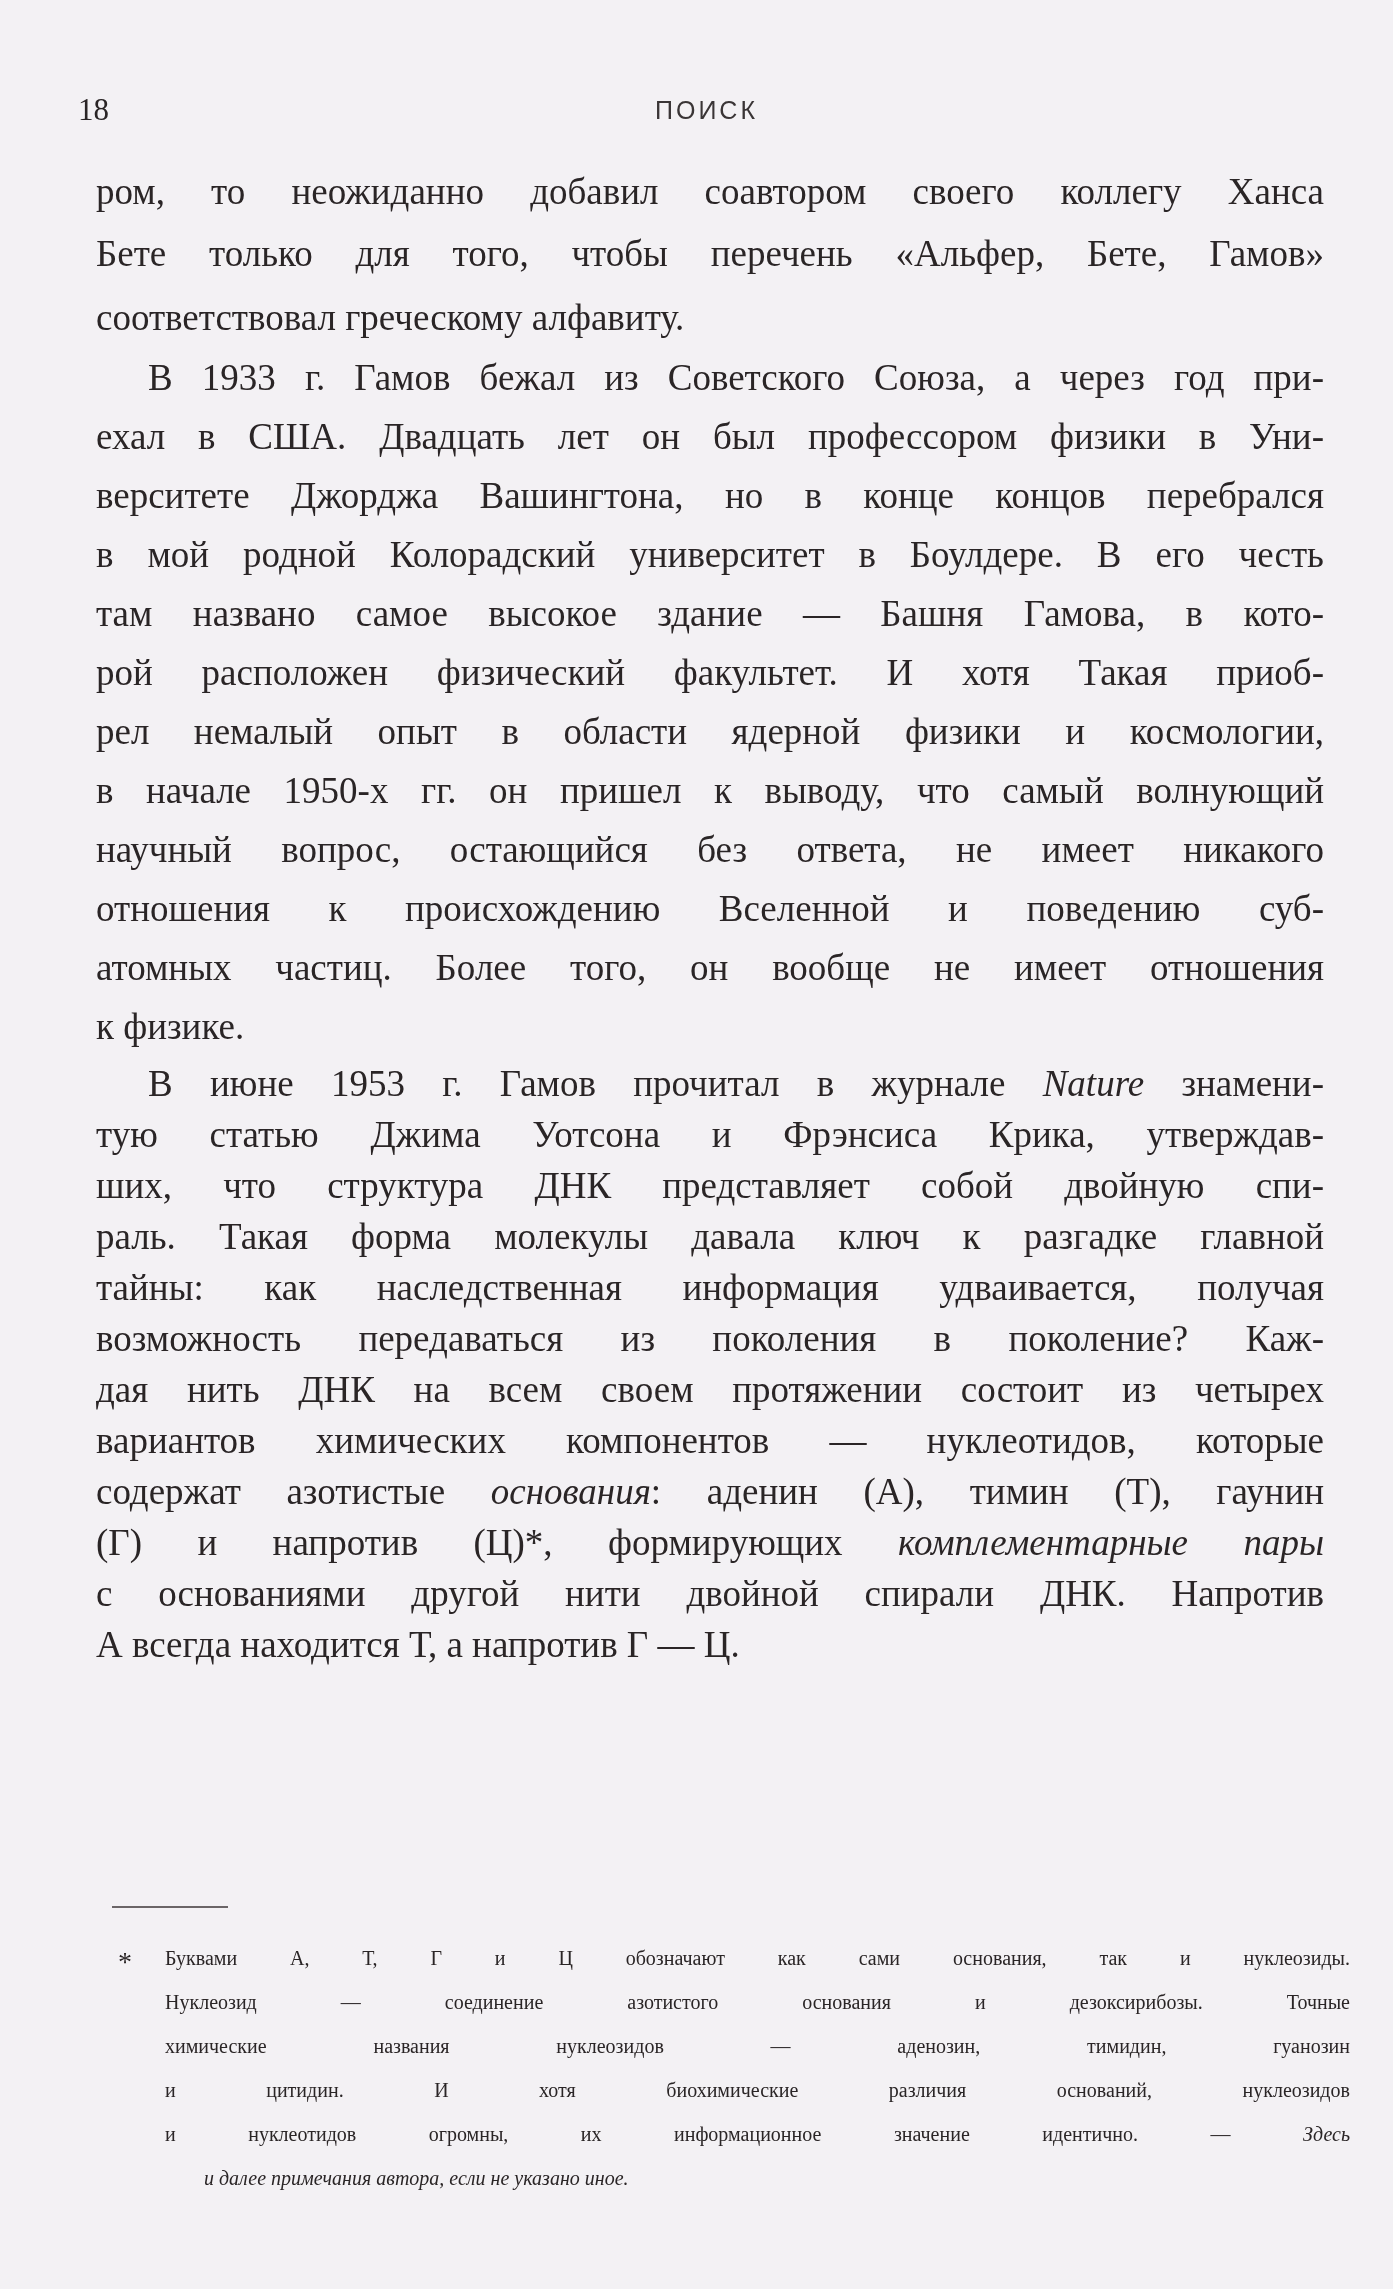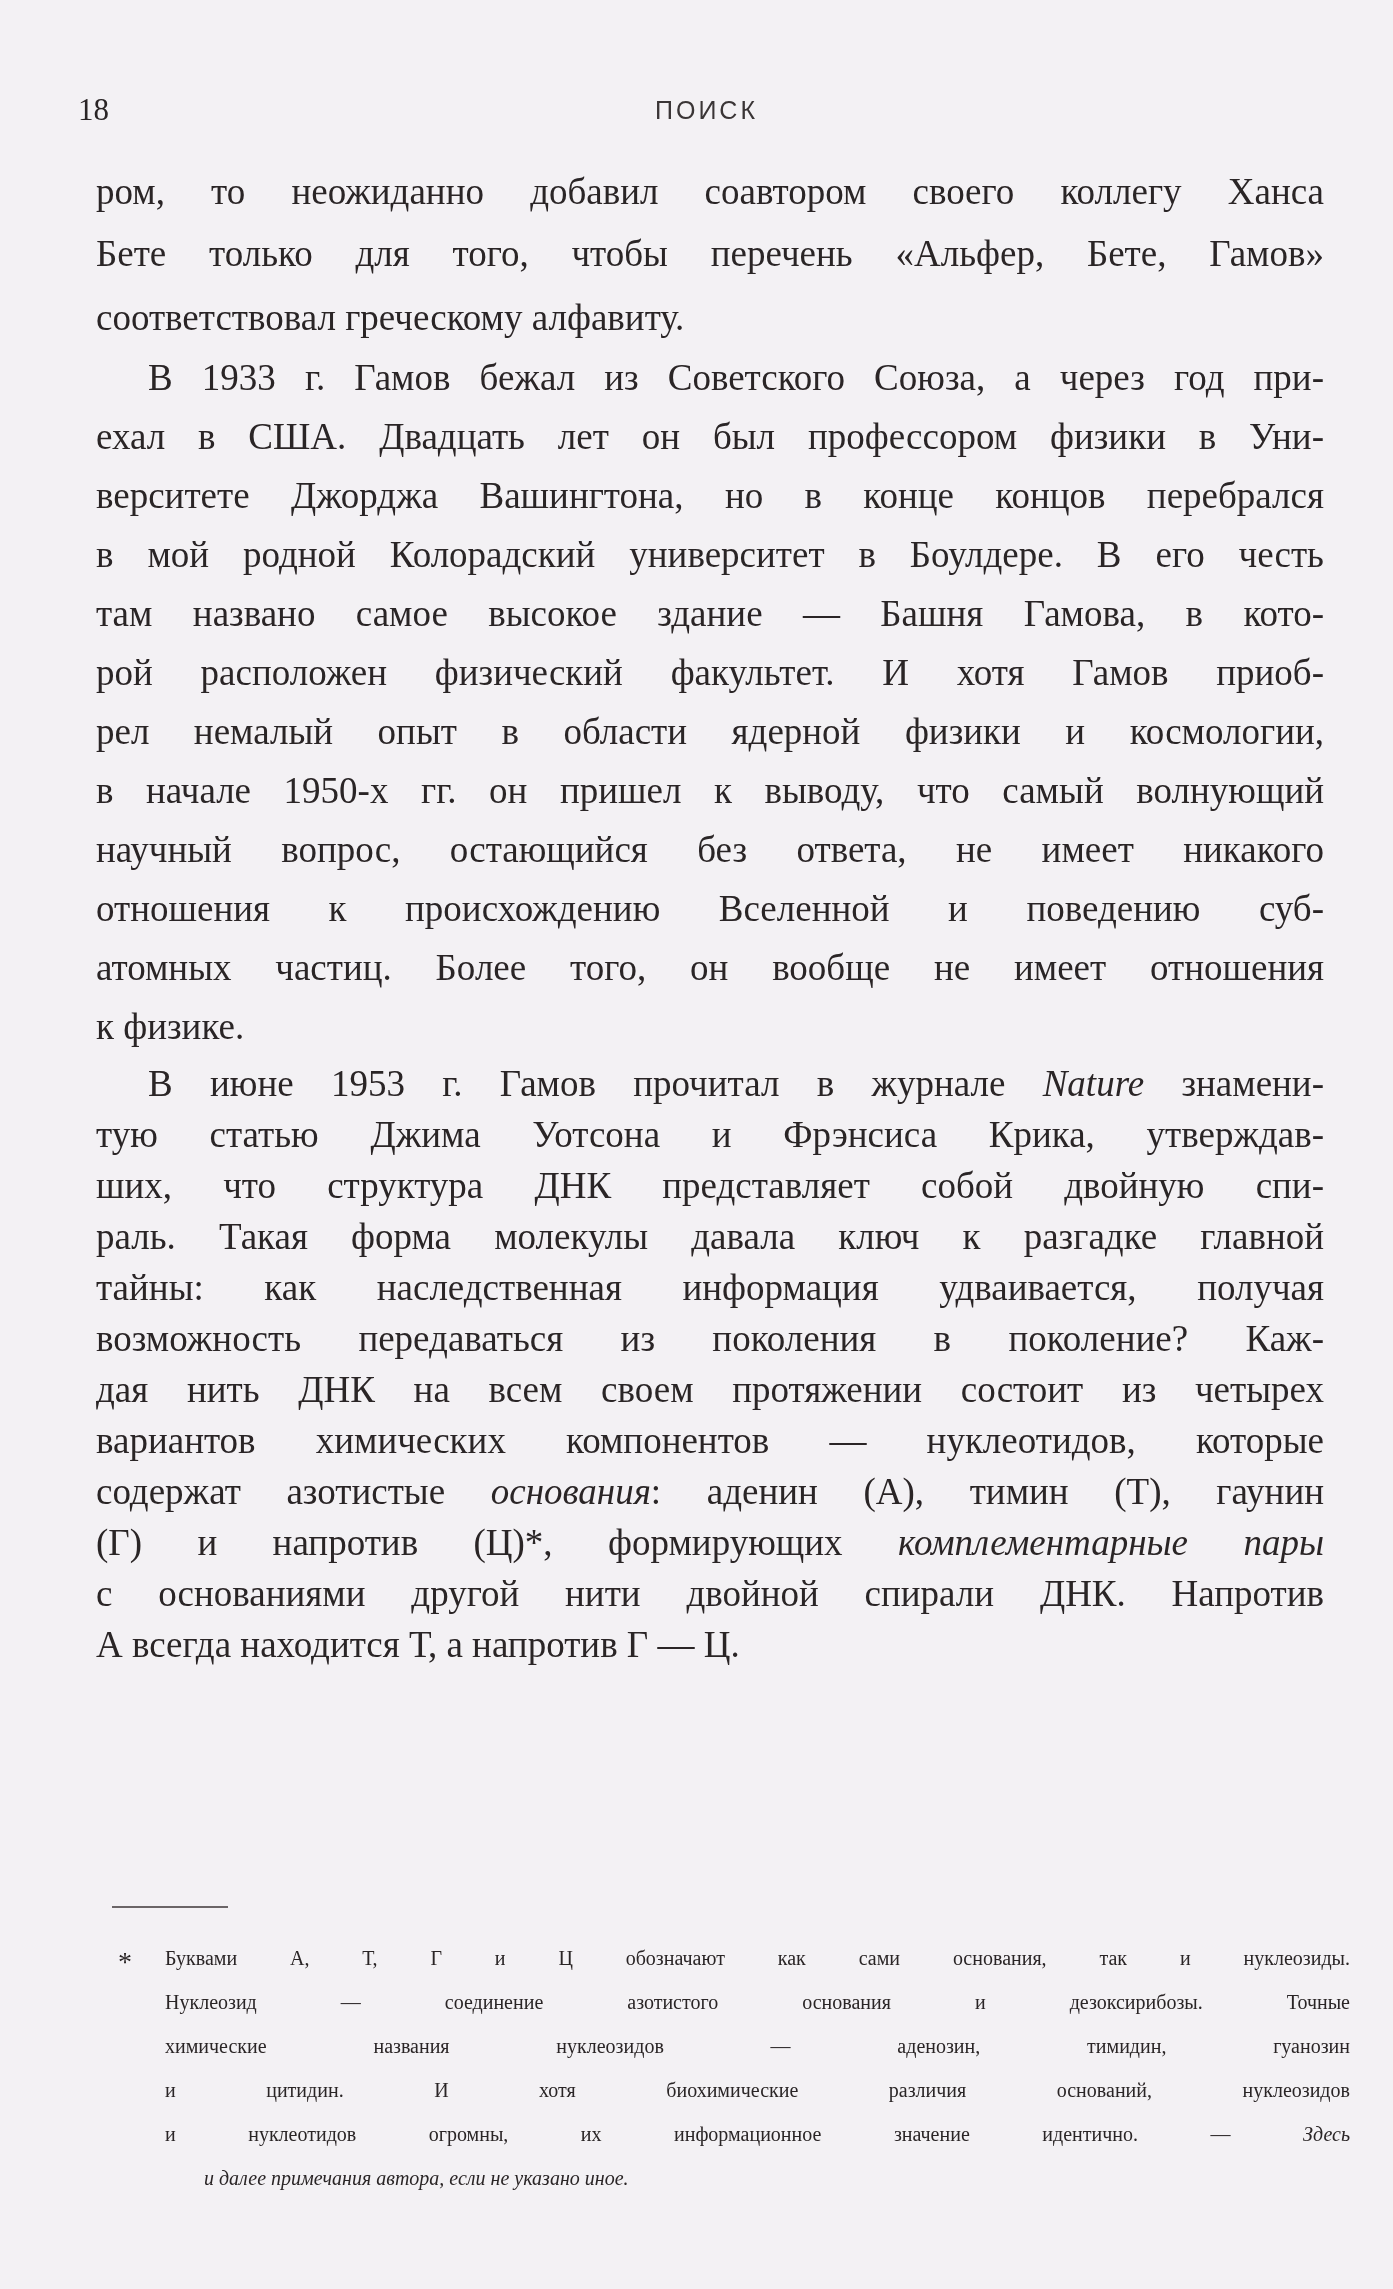--- a/index.html
+++ b/index.html
@@ -62,21 +62,21 @@
 
     <div class="line" style="top:170px">ром, то неожиданно добавил соавтором своего коллегу Ханса</div>
     <div class="line" style="top:232px">Бете только для того, чтобы перечень «Альфер, Бете, Гамов»</div>
     <div class="line last" style="top:296px">соответствовал греческому алфавиту.</div>
 
     <div class="line indent" style="top:356px">В 1933 г. Гамов бежал из Советского Союза, а через год при-</div>
     <div class="line" style="top:415px">ехал в США. Двадцать лет он был профессором физики в Уни-</div>
     <div class="line" style="top:474px">верситете Джорджа Вашингтона, но в конце концов перебрался</div>
     <div class="line" style="top:533px">в мой родной Колорадский университет в Боулдере. В его честь</div>
     <div class="line" style="top:592px">там названо самое высокое здание — Башня Гамова, в кото-</div>
-    <div class="line" style="top:651px">рой расположен физический факультет. И хотя Гамов приоб-</div>
+    <div class="line" style="top:651px">рой расположен физический факультет. И хотя Такая приоб-</div>
     <div class="line" style="top:710px">рел немалый опыт в области ядерной физики и космологии,</div>
     <div class="line" style="top:769px">в начале 1950-х гг. он пришел к выводу, что самый волнующий</div>
     <div class="line" style="top:828px">научный вопрос, остающийся без ответа, не имеет никакого</div>
     <div class="line" style="top:887px">отношения к происхождению Вселенной и поведению суб-</div>
     <div class="line" style="top:946px">атомных частиц. Более того, он вообще не имеет отношения</div>
     <div class="line last" style="top:1005px">к физике.</div>
 
     <div class="line indent" style="top:1062px"><span>В июне 1953 г. Гамов прочитал в журнале </span><i>Nature</i><span> знамени-</span></div>
     <div class="line" style="top:1113px">тую статью Джима Уотсона и Фрэнсиса Крика, утверждав-</div>
     <div class="line" style="top:1164px">ших, что структура ДНК представляет собой двойную спи-</div>

